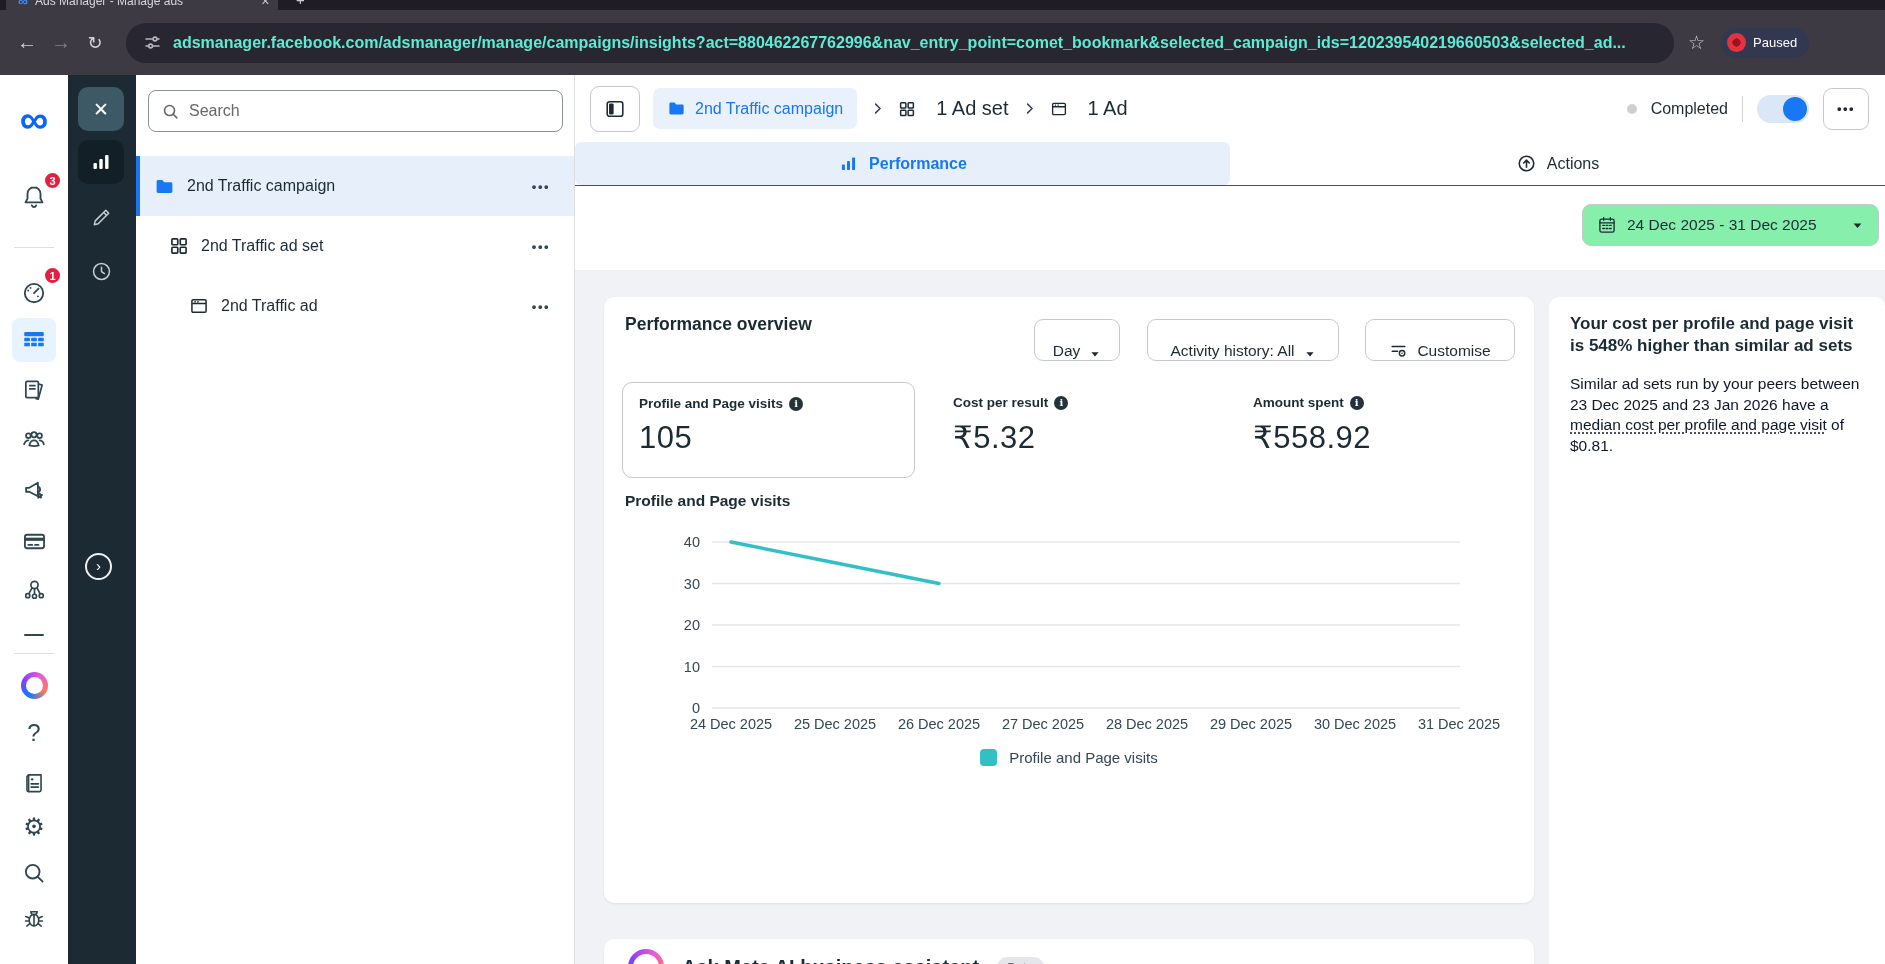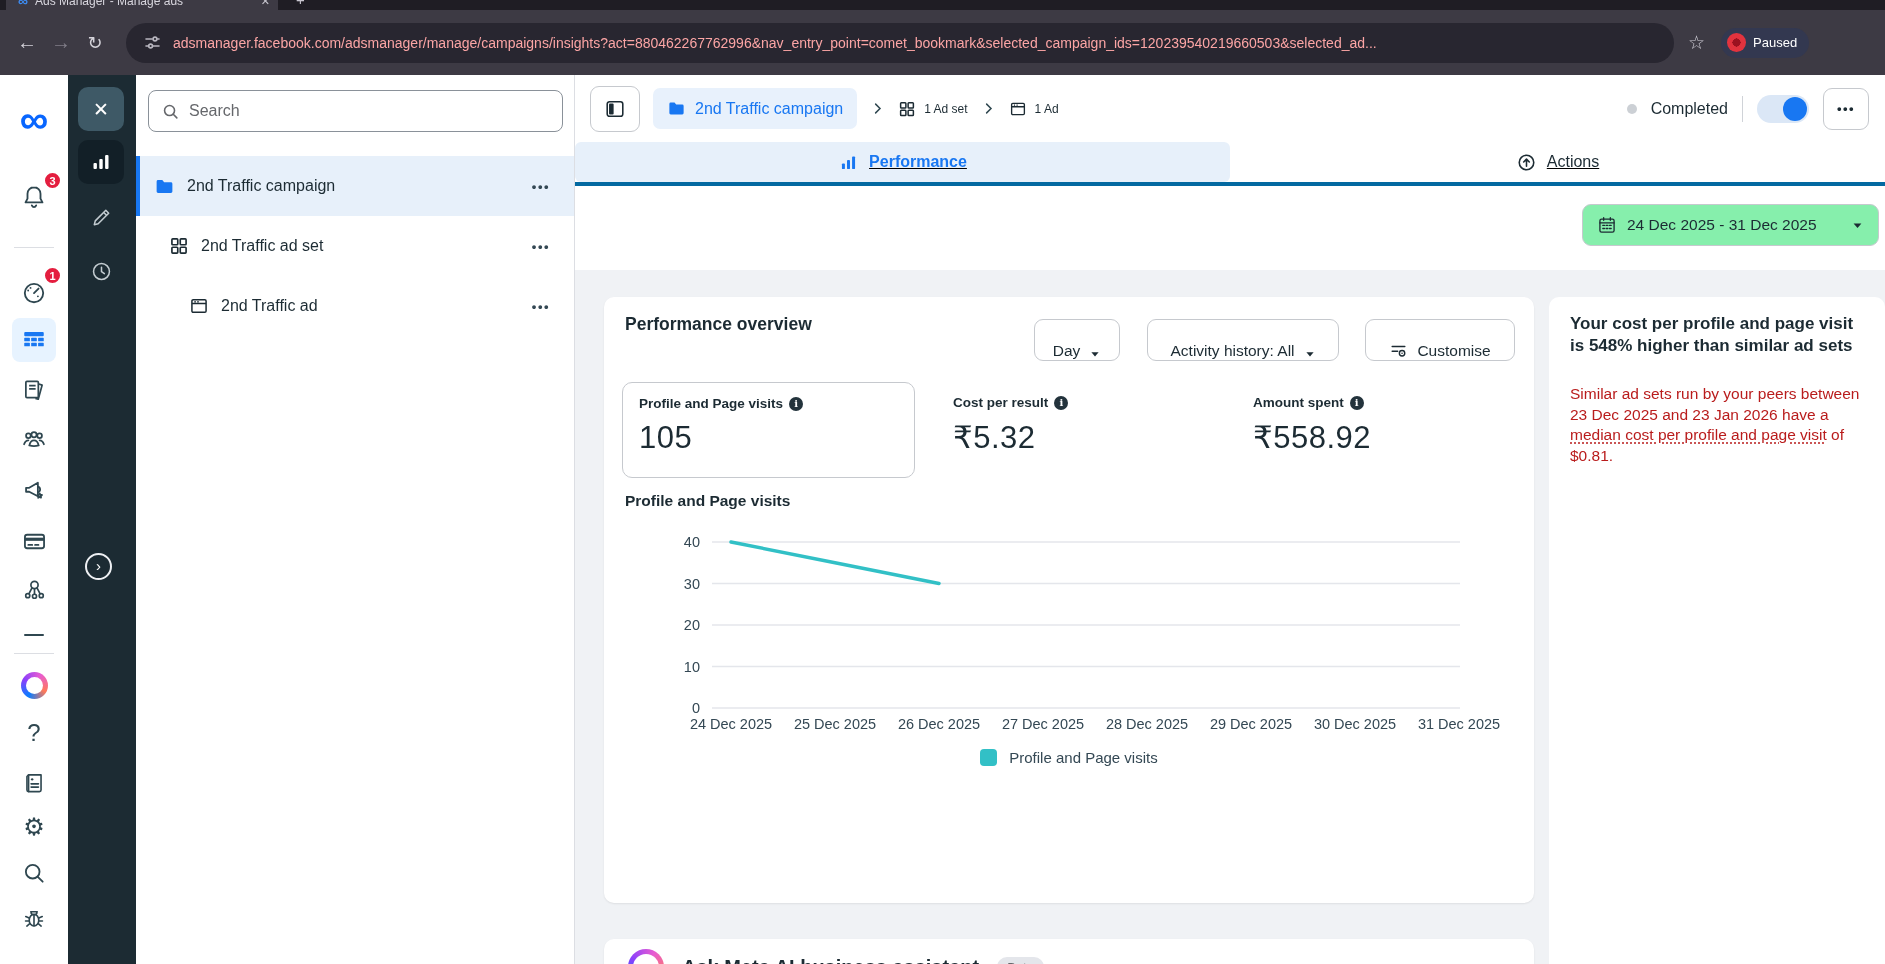--- a/index.html
+++ b/index.html
@@ -17,21 +17,21 @@
   .tab-close { color:#c9c7d0; font-size:11px; }
   .newtab { position:absolute; left:296px; top:-9px; color:#c9c7d0; font-size:15px; }
 
   .toolbar { position:relative; height:65px; background:#3d3a44; display:flex; align-items:center; }
   .nav-ico { color:#d5d3da; font-size:20px; width:34px; text-align:center; cursor:default; }
   .nav-ico.b { margin-left:10px; }
   .nav-ico.dim { color:#827f8a; }
   .nav-ico.rl { font-size:18px; }
   .urlbar { margin-left:14px; width:1548px; height:40px; background:#282630;
     border-radius:20px; display:flex; align-items:center; padding:0 18px; gap:12px; }
-  .url-text { color:#fca5a5; font-size:14px; white-space:nowrap; overflow:hidden; }
+  .url-text { color:#5eead4; font-size:16px; white-space:nowrap; overflow:hidden;font-weight:bold; }
   .star { color:#cfcdd6; font-size:19px; margin-left:14px; }
   .paused-pill { margin-left:16px; height:30px; background:#333850; border-radius:15px;
     display:flex; align-items:center; gap:7px; padding:0 12px 0 6px;
     color:#fff; font-size:13px; }
   .rec-dot { width:19px; height:19px; border-radius:50%;
     background:radial-gradient(circle at 50% 50%, #9c1220 0 30%, #e2333e 31% 100%); }
 
   
   .app { position:relative; height:889px; }
 
@@ -82,33 +82,33 @@
 
   
   .main { position:absolute; left:575px; top:0; right:0; height:100%; }
   .header { background:#fff; }
   .crumb-row { height:67px; display:flex; align-items:center; padding:0 16px 0 15px; gap:13px; }
   .collapse-btn { width:50px; height:46px; border:1px solid #c6c9ce; border-radius:9px;
     display:flex; align-items:center; justify-content:center; color:#1c2b33; }
   .crumb-chip { height:41px; background:#e8f1fc; border-radius:7px; display:flex;
     align-items:center; gap:9px; padding:0 14px; color:#1877f2; font-size:16px; }
   .crumb-sep { color:#2f4750; display:flex; }
-  .crumb-item { display:flex; align-items:center; gap:8px; color:#1c2b33; font-size:12px; }
+  .crumb-item { display:flex; align-items:center; gap:20px; color:#1c2b33; font-size:20px; }
   .right-cluster { margin-left:auto; display:flex; align-items:center; gap:14px; }
   .status-dot { width:10px; height:10px; border-radius:50%; background:#ccd0d5; }
   .status-label { font-size:16px; color:#1c2b33; }
   .v-div { width:1px; height:26px; background:#d0d3d8; }
   .toggle { width:52px; height:28px; border-radius:14px; background:#dbe7f6; position:relative; }
   .toggle .knob { position:absolute; right:2px; top:2px; width:24px; height:24px;
     border-radius:50%; background:#1877f2; }
   .more-btn { width:46px; height:42px; border:1px solid #c6c9ce; border-radius:9px;
     display:flex; align-items:center; justify-content:center; color:#1c2b33; font-size:13px;
     letter-spacing:1.5px; font-weight:bold; }
 
-  .tabs-row { height:44px; display:flex; border-bottom:4px solid #0369a1;text-decoration:underline; }
+  .tabs-row { height:44px; display:flex; border-bottom:1px solid #0369a1; }
   .seg-tab { flex:1; display:flex; align-items:center; justify-content:center; gap:10px;
     font-size:16px; }
   .seg-tab.active { background:#e7f0fa; color:#1877f2; font-weight:bold; border-radius:6px; }
   .seg-tab.idle { color:#1c2b33; }
 
   .date-row { height:84px; position:relative; }
   .date-btn { position:absolute; right:6px; top:18px; width:297px; height:42px;
     border:1px solid #c6c9ce; border-radius:9px; background:#86efac; display:flex;
     align-items:center; gap:10px; padding:0 14px; font-size:15.5px; color:#1c2b33; }
   .date-btn .caret { margin-left:auto; }
@@ -137,21 +137,21 @@
   .chart-title { position:absolute; left:21px; top:195px; font-size:15.5px; font-weight:bold; color:#1c2b33; }
   #chart-mount { position:absolute; left:30px; top:225px; width:880px; height:215px; }
   .legend { position:absolute; left:0; width:100%; top:452px; display:flex;
     align-items:center; justify-content:center; gap:12px; }
   .legend-swatch { width:17px; height:17px; border-radius:4px; background:#32c0c6; }
   .legend-label { font-size:15px; color:#344854; }
 
   .insight { position:absolute; left:974px; top:27px; width:336px; height:667px;
     background:#fff; border-radius:10px 10px 0 0; padding:16px 21px; }
   .insight-title { font-size:17px; font-weight:bold; color:#1c2b33; line-height:21.5px; }
-  .insight-body { margin-top:28px; font-size:15.5px; color:#b91c1c; line-height:20.5px; }
+  .insight-body { margin-top:18px; font-size:15.5px; color:#0f172a; line-height:20.5px; }
   .insight-link { text-decoration:underline dotted; text-underline-offset:3px; }
 
   .ai-card { position:absolute; left:29px; top:669px; width:930px; height:80px; }
   .ai-card .inner { display:flex; align-items:center; gap:18px; padding:10px 0 0 24px; }
   .ai-title { font-size:20px; font-weight:bold; color:#1c2b33; }
   .beta-pill { background:#e4e6eb; color:#65676b; font-size:13px; padding:3px 10px;
     border-radius:10px; }
 
   svg.ico { display:block; }
 </style>

